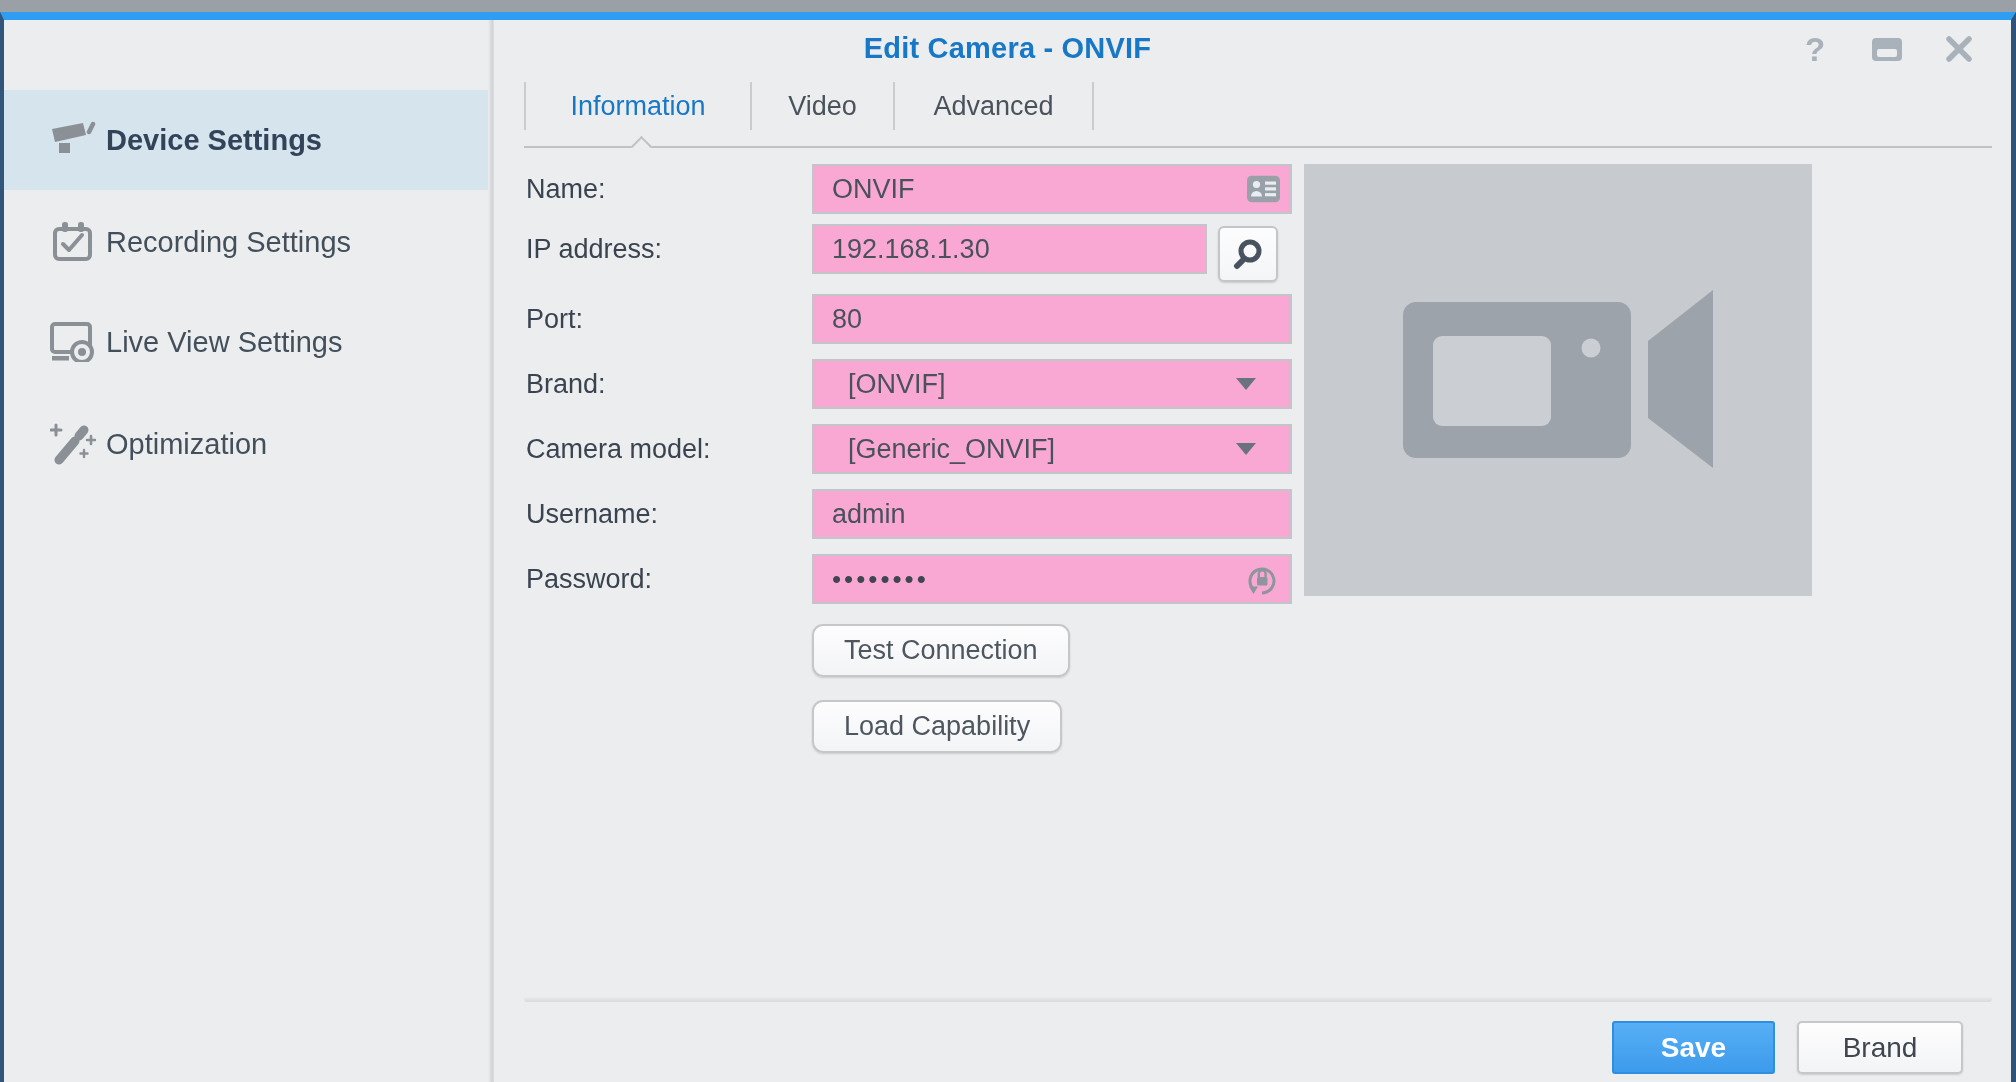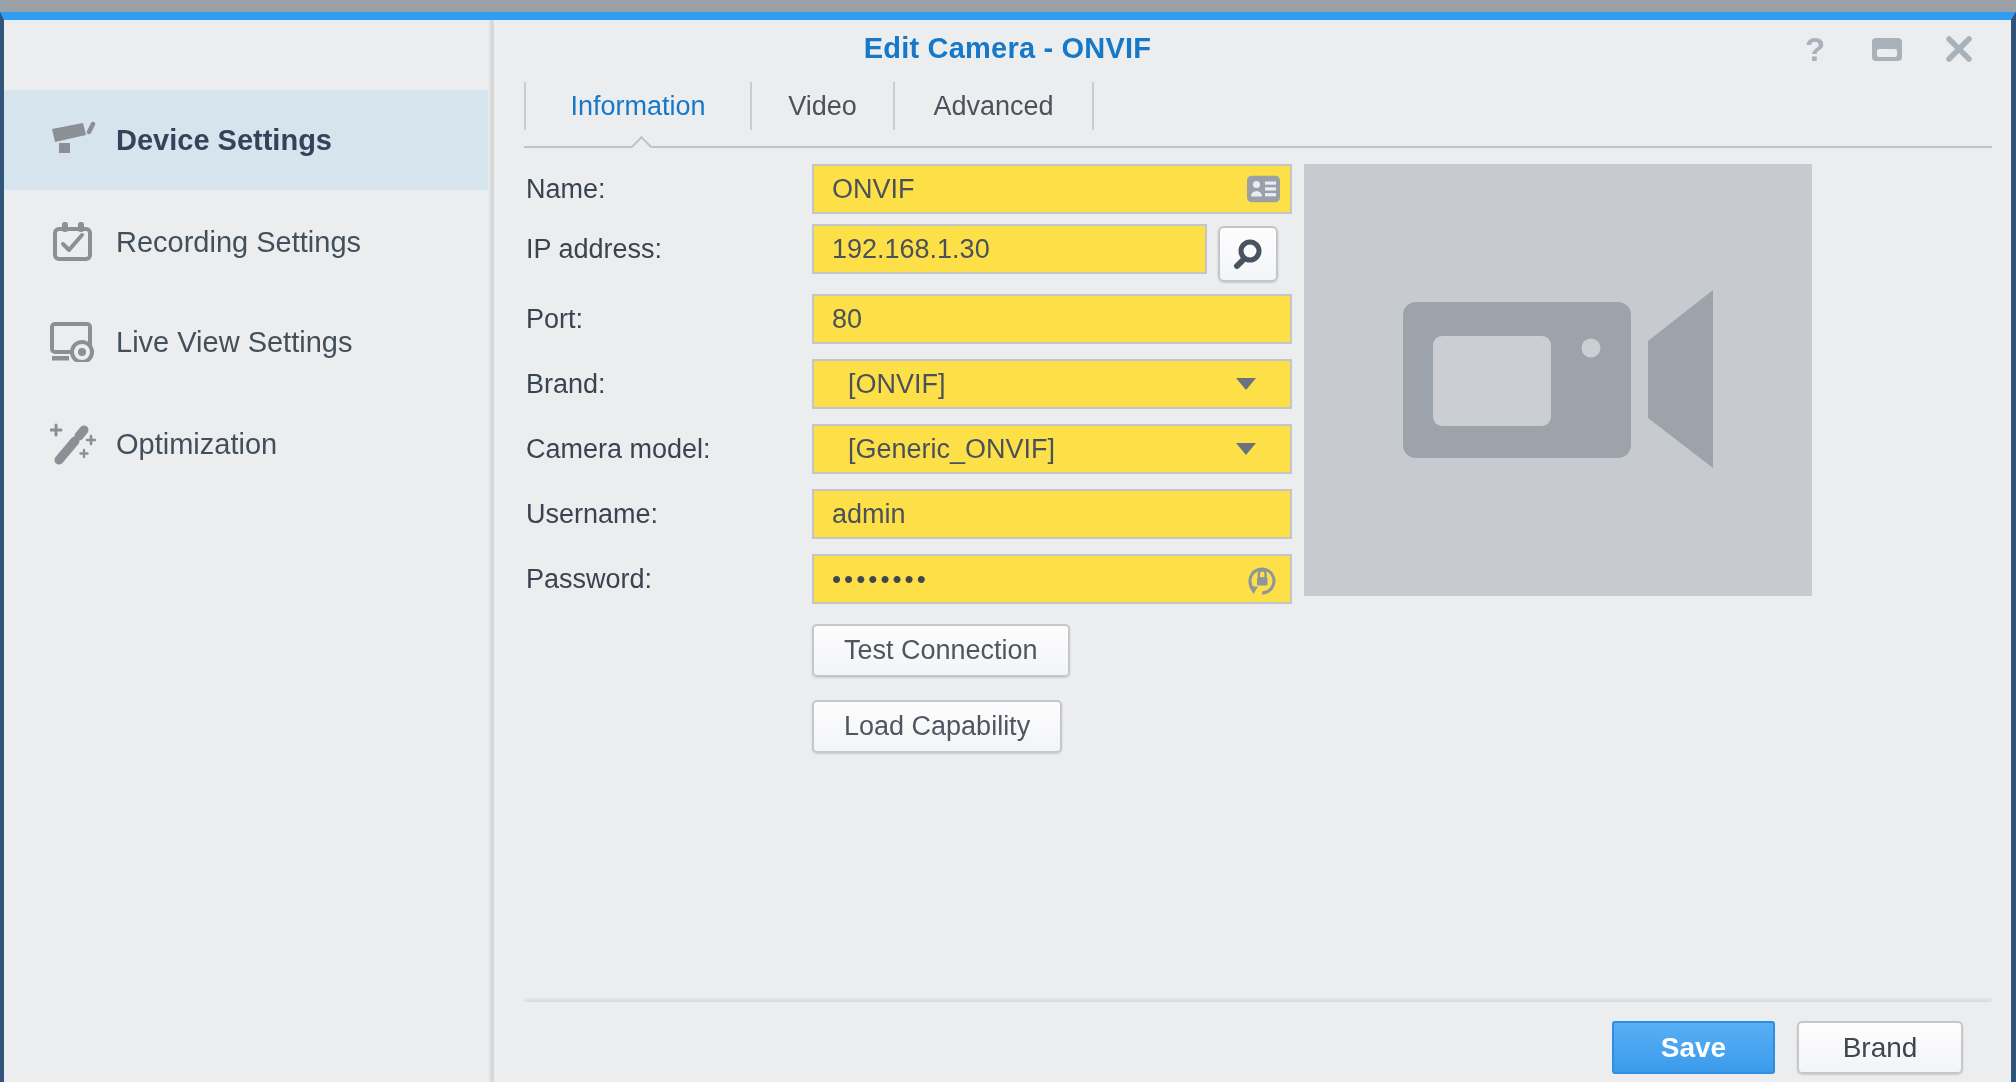--- a/index.html
+++ b/index.html
@@ -32,21 +32,21 @@
   .win-restore-inner{ position:absolute; left:5px; right:5px; bottom:4px; height:8px; background:#ECEDEE; border-radius:2px; }
 
   
   .sidebar{ position:absolute; left:0; top:0; width:484px; bottom:0; }
   .side-divider{
     position:absolute; left:484px; top:0; bottom:0; width:6px;
     background:linear-gradient(to right,#ECEDEE,#D2D3D4 70%,#DDDEDF);
   }
   .side-item{
     position:absolute; left:0; width:484px; height:100px;
-    display:flex; align-items:center; gap:20px; padding-left:46px;
+    display:flex; align-items:center; gap:10px; padding-left:46px;
     font-size:29px; color:#43505C; cursor:pointer;
   }
   .side-item.selected{ background:#D6E4EE; font-weight:700; color:#33435A; }
   .side-icon{ width:46px; display:flex; justify-content:center; flex:none; }
 
   
   .tabs{ position:absolute; left:520px; top:62px; height:48px; display:flex; align-items:stretch; }
   .tab-sep{ width:2px; background:#CACCCE; }
   .tab{
     display:flex; align-items:center; justify-content:center;
@@ -58,42 +58,42 @@
     position:absolute; left:630px; top:119px; width:15px; height:15px;
     background:#ECEDEE; border-top:2px solid #BFC2C5; border-left:2px solid #BFC2C5;
     transform:rotate(45deg); z-index:2;
   }
 
   
   .row{ position:absolute; left:522px; height:50px; display:flex; align-items:center; }
   .flabel{ width:286px; font-size:27px; color:#3A4350; flex:none; }
   .field{
     position:relative; width:480px; height:50px;
-    background:#fde047; border:2px solid #C2C6C9;
+    background:#f9a8d4; border:2px solid #C2C6C9;
     display:flex; align-items:center;
   }
   .field.narrow{ width:395px; }
   .finput{
     width:100%; height:100%; background:transparent; border:none; outline:none;
     font-family:"Liberation Sans", sans-serif; font-size:27px; color:#4A515B; padding:0 52px 0 18px;
   }
   .finput.pwd{ font-size:26px; letter-spacing:3px; color:#3F4650; }
   .field-icon{ position:absolute; right:10px; top:50%; transform:translateY(-50%); display:flex; }
   .dropdown{ cursor:pointer; justify-content:space-between; padding:0 34px; }
   .dd-value{ font-size:27px; color:#4A515B; }
   .dd-caret{ width:0; height:0; border-left:10px solid transparent; border-right:10px solid transparent; border-top:12px solid #6A737D; }
   .icon-btn{
     position:absolute; left:1214px; width:60px; height:56px;
     background:linear-gradient(#FDFDFE,#F4F5F7); border:2px solid #C3C5C8; border-radius:6px;
     display:flex; align-items:center; justify-content:center; cursor:pointer;
     box-shadow:0 1px 2px rgba(0,0,0,.15);
   }
   .sec-btn{
     position:absolute; left:808px; height:53px; padding:0 30px;
-    background:linear-gradient(#FDFDFE,#F3F4F6); border:2px solid #C5C7C9; border-radius:5px;
+    background:linear-gradient(#FDFDFE,#F3F4F6); border:2px solid #C5C7C9; border-radius:11px;
     font-family:"Liberation Sans", sans-serif; font-size:27px; color:#4E565F; cursor:pointer;
     box-shadow:0 1px 2px rgba(0,0,0,.14);
   }
 
   
   .preview{
     position:absolute; left:1300px; top:144px; width:508px; height:432px;
     background:#C7CBD0; display:flex; align-items:center; justify-content:center;
   }
 

